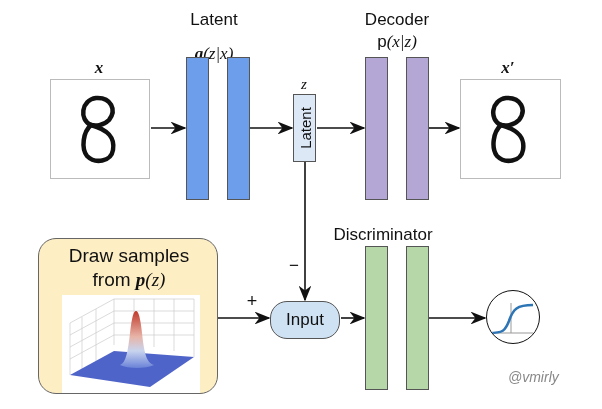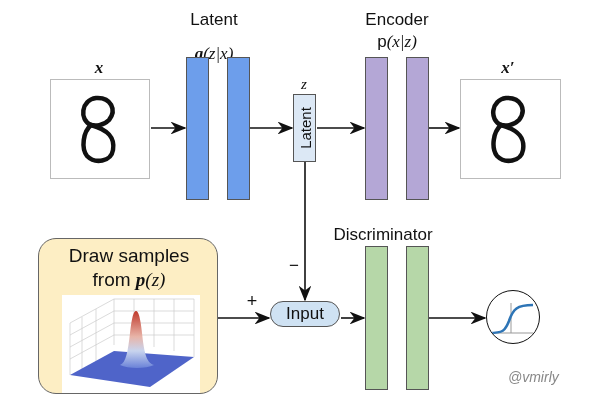--- a/index.html
+++ b/index.html
@@ -48,21 +48,21 @@
   <div class="lbl" style="left:214px;top:10px;">Latent</div>
   <div class="lbl" style="left:214px;top:44px;"><b class="math">q</b><span class="math">(z|x)</span></div>
   <div class="bar enc" style="left:186px;top:57px;width:23px;height:143px;"></div>
   <div class="bar enc" style="left:227px;top:57px;width:23px;height:143px;"></div>
 
   <div class="lbl math" style="left:304px;top:76px;font-size:15px;">z</div>
   <div class="abs" style="left:293px;top:94px;width:23px;height:68px;box-sizing:border-box;border:1px solid #555;background:#dce8f5;">
     <div class="abs" style="left:50%;top:50%;transform:translate(-50%,-50%) rotate(-90deg);font-size:15px;white-space:nowrap;">Latent</div>
   </div>
 
-  <div class="lbl" style="left:397px;top:10px;">Encoder</div>
+  <div class="lbl" style="left:397px;top:10px;">Decoder</div>
   <div class="lbl" style="left:397px;top:32px;"><span>p</span><span class="math">(x|z)</span></div>
   <div class="bar dec" style="left:365px;top:57px;width:23px;height:143px;"></div>
   <div class="bar dec" style="left:406px;top:57px;width:23px;height:143px;"></div>
 
   <div class="lbl math" style="left:508px;top:58px;font-weight:bold;">x′</div>
   <div class="imgbox" style="left:460px;top:79px;width:101px;height:100px;">
     <svg width="100" height="100">
       <g fill="none" stroke="#111" stroke-width="4.5" stroke-linecap="round">
         <path d="M40,45 C28,40 30,20 45,18 C60,17 66,30 58,40 C52,46 44,46 40,45"></path>
         <path d="M40,45 C32,52 30,68 36,76 C44,84 60,82 62,70 C64,58 58,50 40,45"></path>
@@ -99,21 +99,21 @@
             <path d="M34,14 L34,68"></path>
         </g>
         <polygon points="8,80 52,56 132,62 88,92" fill="#4f64c9"></polygon>
         <path d="M58,70 C64,68 66,56 68,38 C70,20 72,16 74,16 C76,16 78,20 80,38 C82,56 84,68 92,70 C84,74 66,74 58,70 Z" fill="url(#peak)"></path>
       </svg>
     </div>
   </div>
 
   <div class="lbl" style="left:252px;top:291px;font-size:18px;">+</div>
 
-  <div class="abs" style="left:270px;top:301px;width:70px;height:26px;box-sizing:border-box;border:1px solid #555;border-radius:17px;background:#cfe2f3;display:flex;align-items:center;justify-content:center;font-size:17px;">Input</div>
+  <div class="abs" style="left:270px;top:301px;width:70px;height:38px;box-sizing:border-box;border:1px solid #555;border-radius:17px;background:#cfe2f3;display:flex;align-items:center;justify-content:center;font-size:17px;">Input</div>
 
   <div class="lbl" style="left:383px;top:225px;">Discriminator</div>
   <div class="bar dis" style="left:365px;top:246px;width:23px;height:144px;"></div>
   <div class="bar dis" style="left:406px;top:246px;width:23px;height:144px;"></div>
 
   <div class="abs" style="left:486px;top:290px;width:54px;height:54px;box-sizing:border-box;border:1.5px solid #111;border-radius:50%;background:#fff;overflow:hidden;">
     <svg width="54" height="54">
       <line x1="24" y1="12" x2="24" y2="42" stroke="#999" stroke-width="1"></line>
       <line x1="2" y1="42" x2="46" y2="42" stroke="#999" stroke-width="1"></line>
       <path d="M2,42 C16,42 18,40 22,30 C26,18 30,14 46,14" fill="none" stroke="#2e75b6" stroke-width="2.6"></path>

